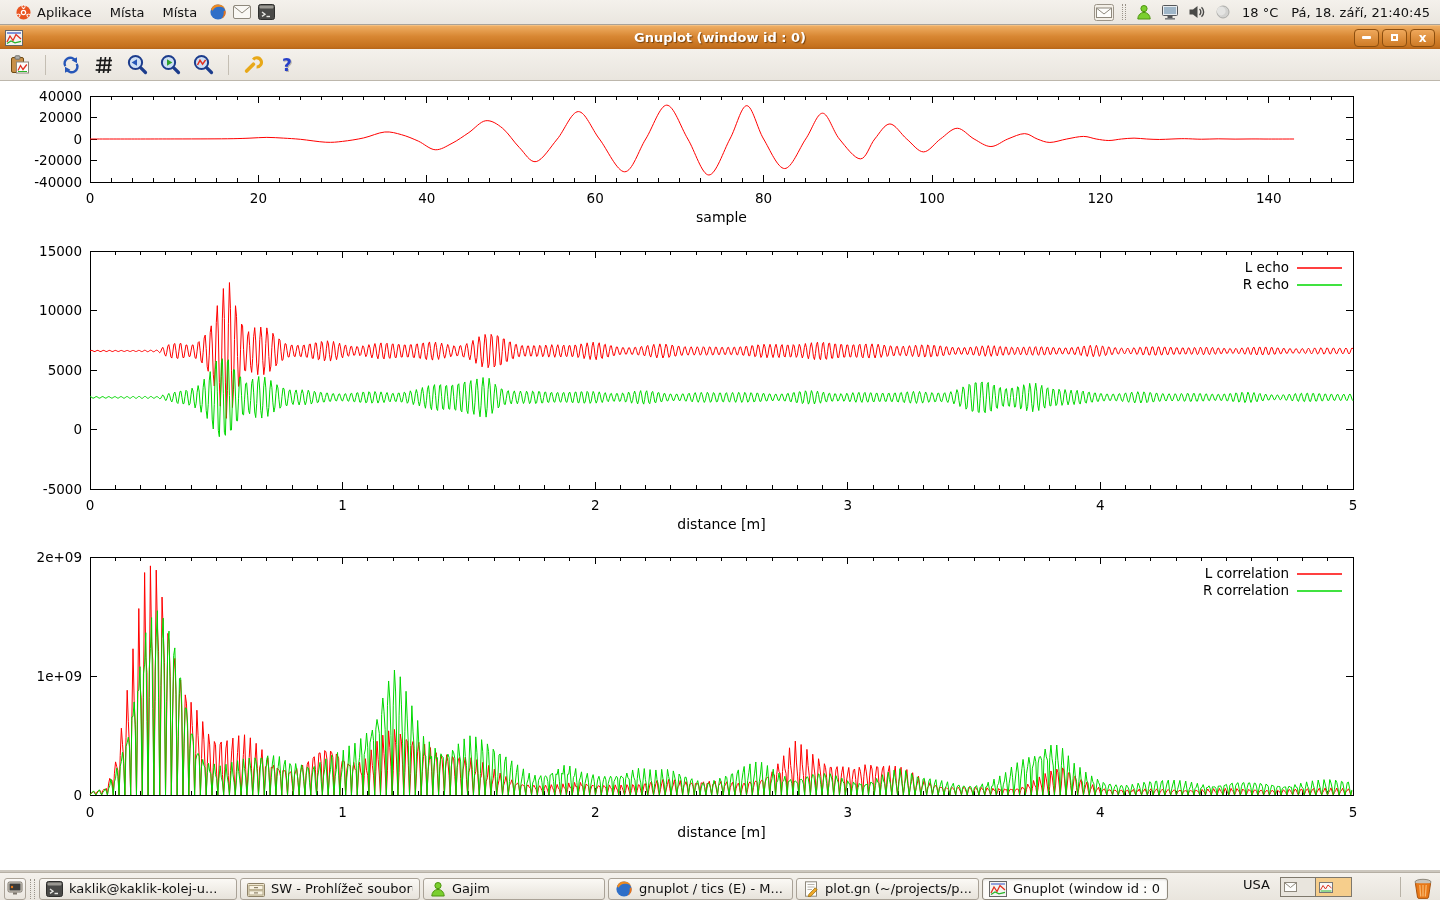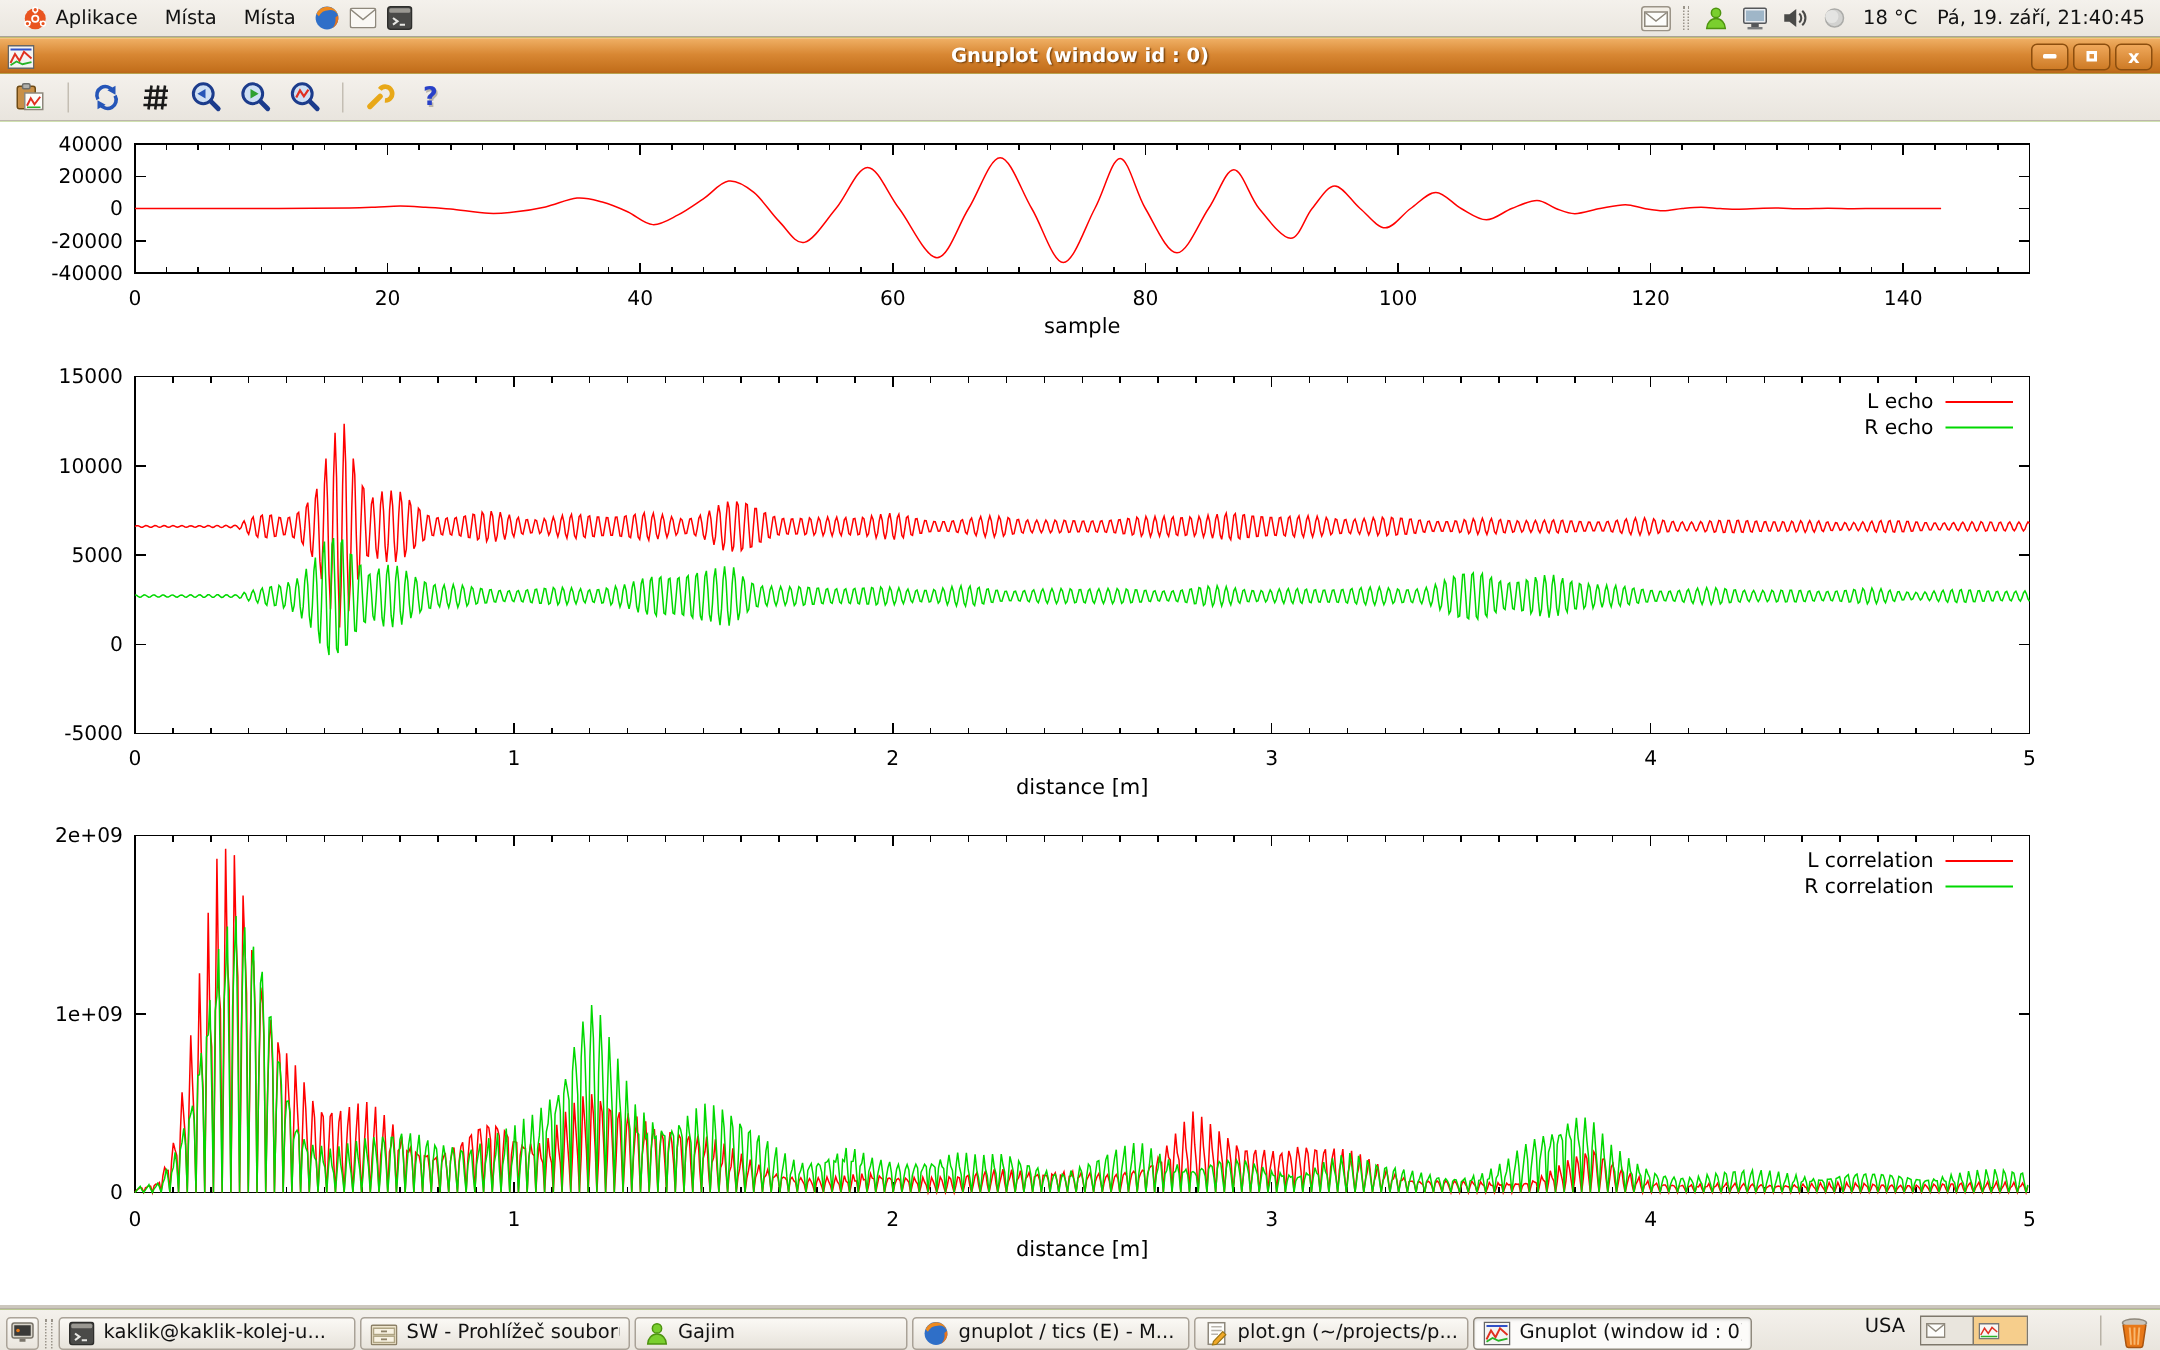--- a/index.html
+++ b/index.html
@@ -154,21 +154,21 @@
         </div>
         <div class="tray-icon">
           <span style="display: inline-flex; align-items: center;">
             <svg width="16" height="16">
               <circle cx="8" cy="8" r="6" fill="#D2D2D0" stroke="#ABABA8"></circle>
               <circle cx="6.2" cy="7" r="4.4" fill="#E4E4E2"></circle>
             </svg>
           </span>
         </div>
         <span class="panel-text">18 °C</span>
-        <span class="panel-text">Pá, 19. září, 21:40:45</span>
+        <span class="panel-text">Pá, 18. září, 21:40:45</span>
       </div>
   </div>
 
   <div class="titlebar">
     <span class="win-icon" id="titlebar-icon">
         <span style="display: inline-flex; align-items: center;">
           <svg width="18" height="16">
             <rect x="0.5" y="0.5" width="17" height="15" fill="#F4F4F2" stroke="#666"></rect>
             <line x1="2" y1="3" x2="16" y2="3" stroke="#3050C8" stroke-width="1.2"></line>
             <polyline points="2,12 5,6 8,10.5 11,4.5 16,9" fill="none" stroke="#E03020" stroke-width="1.3"></polyline>

